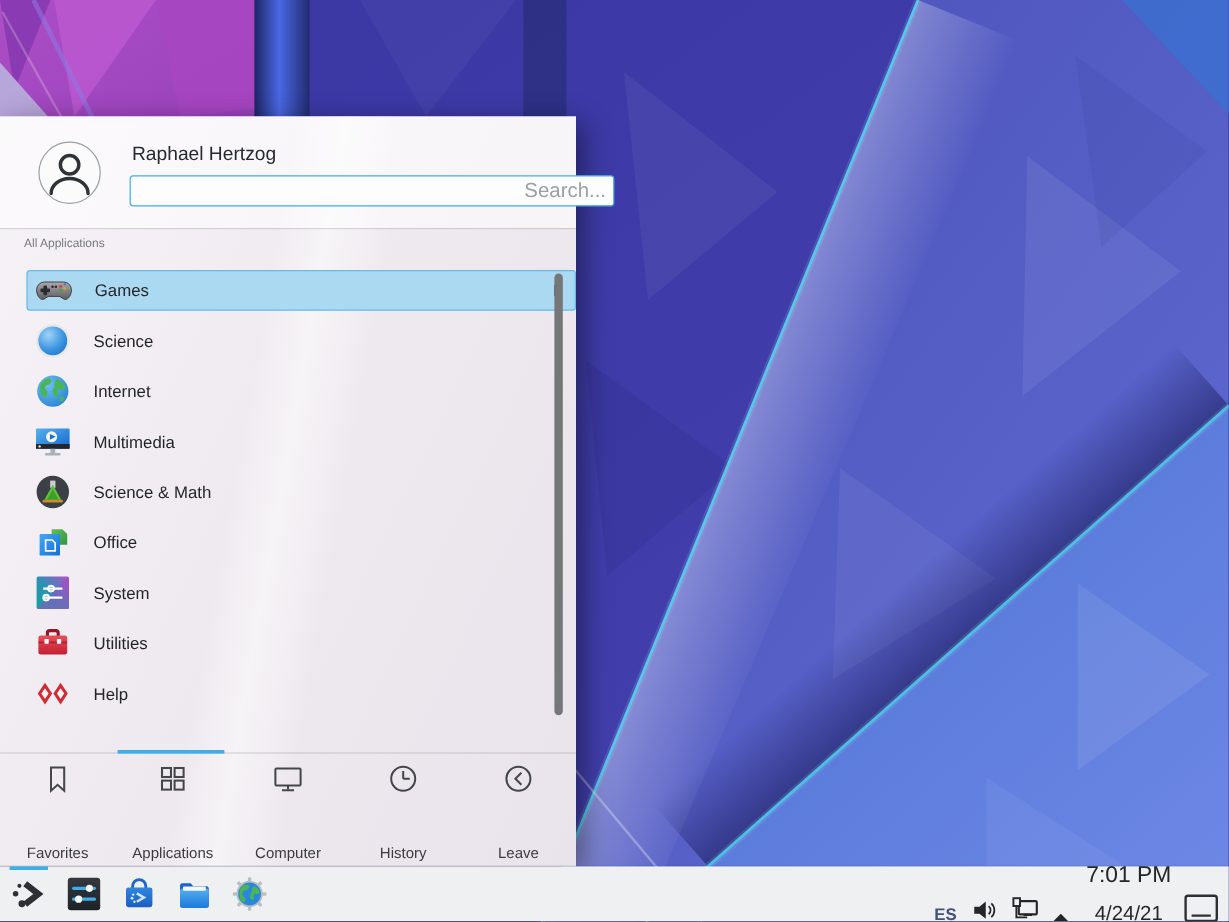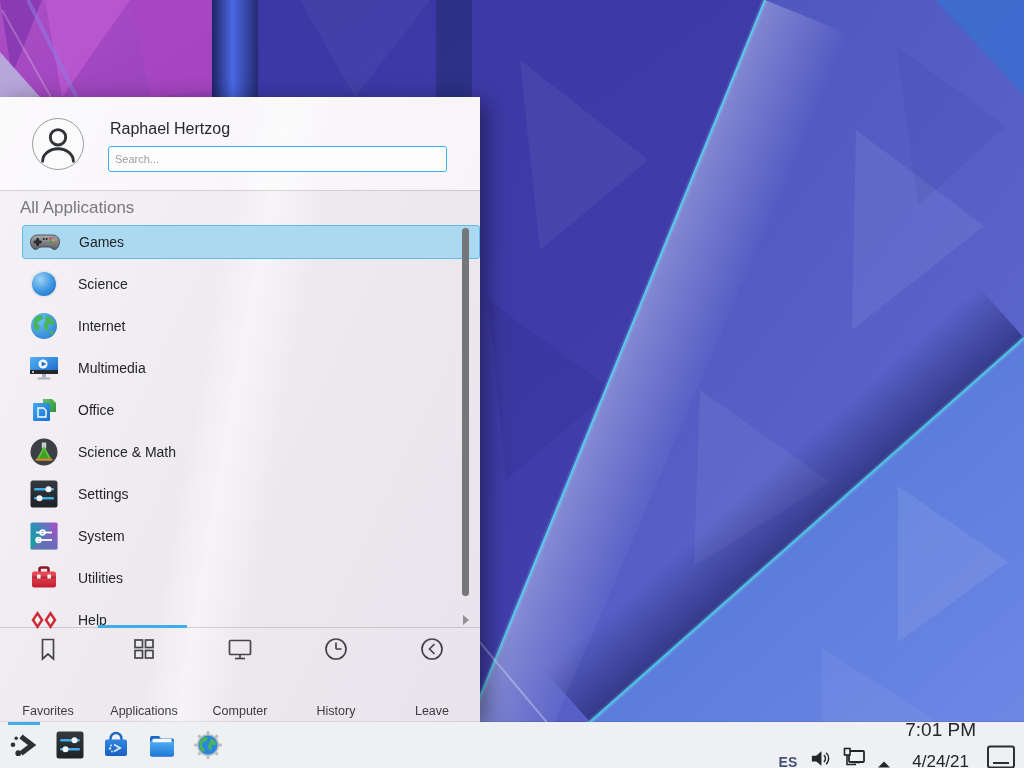--- a/index.html
+++ b/index.html
@@ -17,25 +17,25 @@
     background:
       linear-gradient(100deg, rgba(255,255,255,0) 42%, rgba(255,255,255,.5) 49%, rgba(255,255,255,0) 58%),
       linear-gradient(115deg,#f6f3f7 0%, #efeaf0 45%, #e9e4eb 100%);
     box-shadow:6px 6px 22px rgba(0,0,0,.45);
   }
   .lheader { position:absolute; left:0; top:0; width:480px; height:93px; background:rgba(255,255,255,.55); }
   .hr1 { position:absolute; top:93px; left:0; right:0; height:1px; background:rgba(0,0,0,.13); }
   .avatar { position:absolute; left:32px; top:21px; width:52px; height:52px; border-radius:50%;
     border:1px solid #9aa0a4; background:rgba(255,255,255,.4); box-sizing:border-box; }
   .uname { position:absolute; left:110px; top:23px; font-size:16px; color:#26292d; }
-  .search { position:absolute; left:108px; top:49px; width:339px; height:26px; box-sizing:border-box;
-    border:1px solid #3daee9; border-radius:3px; background:#fdfdfd; font-size:11px;
-    padding:0 6px; color:#232629; outline:none; font-family:inherit; }
+  .search { position:absolute; left:108px; top:49px; width:404px; height:26px; box-sizing:border-box;
+    border:1px solid #3daee9; border-radius:3px; background:#fdfdfd; font-size:17px;
+    padding:0 6px; color:#232629; outline:none; font-family:inherit;text-align:right; }
   .search::placeholder { color:#9aa0a4; }
-  .sec-label { position:absolute; left:20px; top:101px; font-size:17px; color:#77797c; }
+  .sec-label { position:absolute; left:20px; top:101px; font-size:10px; color:#77797c; }
 
   .list { position:absolute; left:0; top:121px; width:516px; height:411px; overflow:hidden; padding-top:7px; box-sizing:border-box; }
   .row { position:relative; height:34px; margin:0 36px 8px 22px; border-radius:3px; display:flex; align-items:center; box-sizing:border-box; }
   .row .cat-icon { width:32px; height:32px; margin-left:6px; flex:none; }
   .row .row-label { margin-left:18px; font-size:14px; color:#232629; white-space:nowrap; }
   .row .row-arrow { position:absolute; right:11px; top:12px; width:0; height:0;
     border-left:6px solid #8e9093; border-top:5px solid transparent; border-bottom:5px solid transparent; }
   .row.selected { background:#abd9f1; border:1px solid #63bbe7; }
   .row.selected .row-arrow { border-left-color:#2b2e32; top:11px; }
   .vscroll { position:absolute; left:462px; top:131px; width:7px; height:368px; background:#747678; border-radius:3.5px; }
@@ -231,72 +231,53 @@
               <rect x="9.5" y="25.5" width="13" height="2" rx="1" fill="#aab0b6"></rect>
           </svg>
         </span>
         <span class="row-label">Multimedia</span>
         <span class="row-arrow"></span>
       </div>
 
       <div class="row">
         <span class="cat-icon">
           <svg viewBox="0 0 32 32" width="32" height="32">
-            <defs>
-              <linearGradient id="icg5" x1="0" y1="0" x2="1" y2="1">
-                  <stop offset="0" stop-color="#43a8f5"></stop>
-                  <stop offset="1" stop-color="#1470cf"></stop>
-                </linearGradient>
-              <linearGradient id="icg5b" x1="0" y1="0" x2="1" y2="1">
-                  <stop offset="0" stop-color="#66c05a"></stop>
-                  <stop offset="1" stop-color="#2f9440"></stop>
-                </linearGradient>
-            </defs>
-            <path d="M15 5 h9 l4 4 v9 h-13 z" fill="url(#icg5b)"></path>
-            <rect x="5" y="9" width="17" height="18" rx="1" fill="url(#icg5)"></rect>
-            <path d="M10 14 h5.5 l2.5 2.5 v6.5 h-8 z" fill="none" stroke="#ffffff" stroke-width="1.4"></path>
-          </svg>
-        </span>
-        <span class="row-label">Office</span>
-        <span class="row-arrow"></span>
-      </div>
-
-      <div class="row">
-        <span class="cat-icon">
-          <svg viewBox="0 0 32 32" width="32" height="32">
             <circle cx="16" cy="16" r="13.5" fill="#3c4046"></circle>
             <rect x="13.8" y="6.5" width="4.4" height="6" fill="#c9ced4"></rect>
             <polygon points="16,10 23,22.5 9,22.5" fill="#5ec23e"></polygon>
             <polygon points="16,13.5 20.8,22.5 11.2,22.5" fill="#3f9e2a"></polygon>
             <rect x="7.5" y="22.5" width="17" height="2.2" rx="1" fill="#d28a2e"></rect>
           </svg>
         </span>
         <span class="row-label">Science &amp; Math</span>
         <span class="row-arrow"></span>
       </div>
 
       <div class="row">
         <span class="cat-icon">
           <svg viewBox="0 0 32 32" width="32" height="32">
             <defs>
-                <linearGradient id="icg6" x1="0" y1="0" x2="0" y2="1">
-                  <stop offset="0" stop-color="#35393f"></stop>
-                  <stop offset="1" stop-color="#1e2125"></stop>
-                </linearGradient>
-              </defs>
-            <rect x="2.5" y="2.5" width="27" height="27" rx="2.5" fill="url(#icg6)"></rect>
-            <rect x="6" y="10" width="20" height="2.6" rx="1.3" fill="#3daee9"></rect>
-              <circle cx="20.5" cy="11.3" r="3" fill="#f5f7f8"></circle>
-            <rect x="6" y="19" width="20" height="2.6" rx="1.3" fill="#3daee9"></rect>
-              <circle cx="11.5" cy="20.3" r="3" fill="#f5f7f8"></circle>
-          </svg>
-        </span>
-        <span class="row-label">Settings</span>
-        <span class="row-arrow"></span>
-      </div>
+              <linearGradient id="icg5" x1="0" y1="0" x2="1" y2="1">
+                  <stop offset="0" stop-color="#43a8f5"></stop>
+                  <stop offset="1" stop-color="#1470cf"></stop>
+                </linearGradient>
+              <linearGradient id="icg5b" x1="0" y1="0" x2="1" y2="1">
+                  <stop offset="0" stop-color="#66c05a"></stop>
+                  <stop offset="1" stop-color="#2f9440"></stop>
+                </linearGradient>
+            </defs>
+            <path d="M15 5 h9 l4 4 v9 h-13 z" fill="url(#icg5b)"></path>
+            <rect x="5" y="9" width="17" height="18" rx="1" fill="url(#icg5)"></rect>
+            <path d="M10 14 h5.5 l2.5 2.5 v6.5 h-8 z" fill="none" stroke="#ffffff" stroke-width="1.4"></path>
+          </svg>
+        </span>
+        <span class="row-label">Office</span>
+        <span class="row-arrow"></span>
+      </div>
+
 
       <div class="row">
         <span class="cat-icon">
           <svg viewBox="0 0 32 32" width="32" height="32">
             <defs>
                 <linearGradient id="icg7" x1="0" y1="1" x2="1" y2="0">
                   <stop offset="0" stop-color="#12a59a"></stop>
                   <stop offset=".5" stop-color="#2e8fb8"></stop>
                   <stop offset="1" stop-color="#b44fc8"></stop>
                 </linearGradient>

